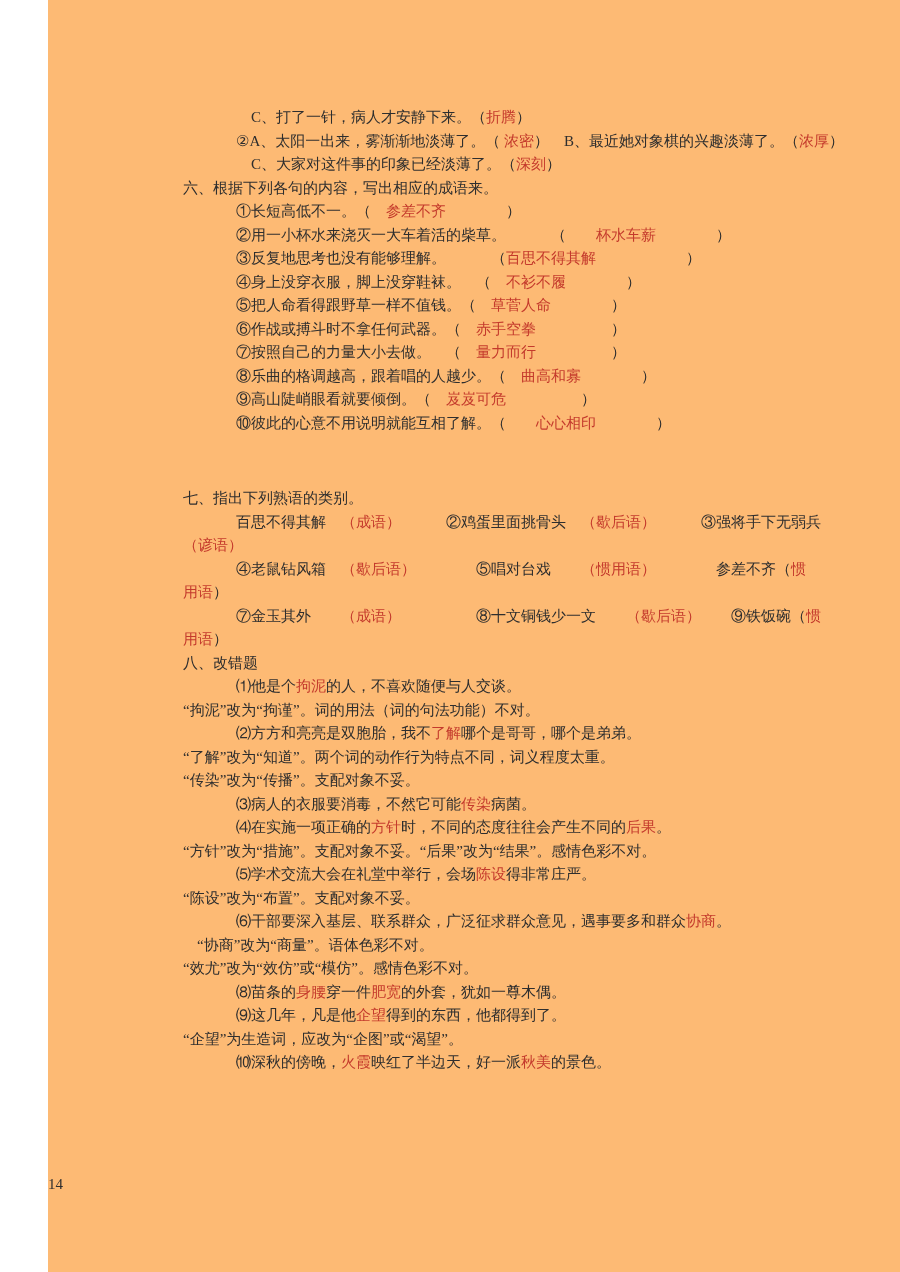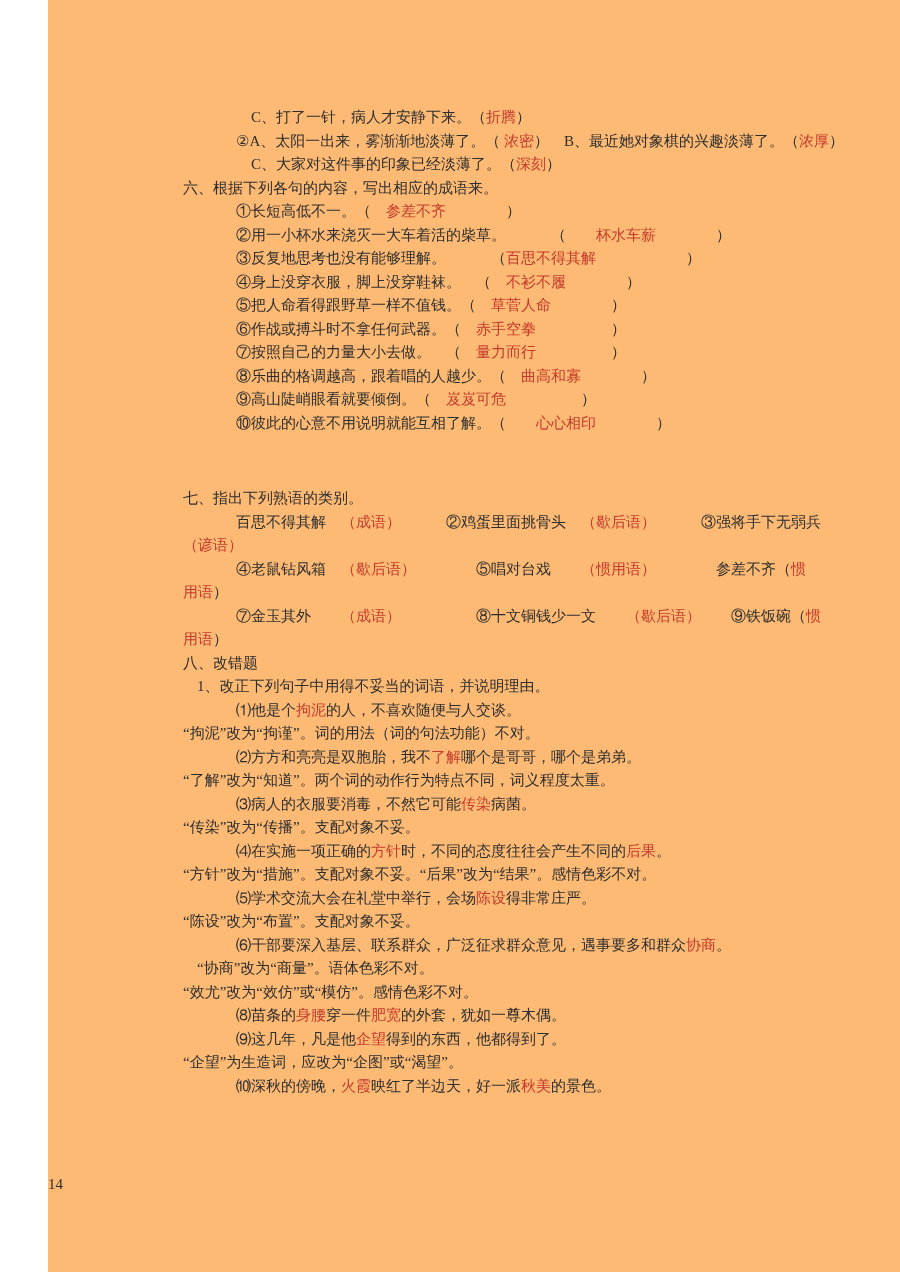--- a/index.html
+++ b/index.html
@@ -62,27 +62,26 @@
       <div class="line ind2"><span class="k">⑨高山陡峭眼看就要倾倒。（　</span><span class="r">岌岌可危</span><span class="k">　　　　　）</span></div>
       <div class="line ind2"><span class="k">⑩彼此的心意不用说明就能互相了解。（　　</span><span class="r">心心相印</span><span class="k">　　　　）</span></div>
       <div class="line ind0 gap"><span class="k">七、指出下列熟语的类别。</span></div>
       <div class="line ind2"><span class="k">百思不得其解　</span><span class="r">（成语）</span><span class="k">　　　②鸡蛋里面挑骨头　</span><span class="r">（歇后语）</span><span class="k">　　　③强将手下无弱兵</span></div>
       <div class="line ind0"><span class="r">（谚语）</span></div>
       <div class="line ind2"><span class="k">④老鼠钻风箱　</span><span class="r">（歇后语）</span><span class="k">　　　　⑤唱对台戏　　</span><span class="r">（惯用语）</span><span class="k">　　　　参差不齐（</span><span class="r">惯</span></div>
       <div class="line ind0"><span class="r">用语</span><span class="k">）</span></div>
       <div class="line ind2"><span class="k">⑦金玉其外　　</span><span class="r">（成语）</span><span class="k">　　　　　⑧十文铜钱少一文　　</span><span class="r">（歇后语）</span><span class="k">　　⑨铁饭碗（</span><span class="r">惯</span></div>
       <div class="line ind0"><span class="r">用语</span><span class="k">）</span></div>
       <div class="line ind0"><span class="k">八、改错题</span></div>
-      <div class="line ind1"><span class="k">1、改正下列句子中用得不妥当的词语，并说明理由。</span></div>
       <div class="line ind2"><span class="k">⑴他是个</span><span class="r">拘泥</span><span class="k">的人，不喜欢随便与人交谈。</span></div>
       <div class="line ind0"><span class="k">“拘泥”改为“拘谨”。词的用法（词的句法功能）不对。</span></div>
       <div class="line ind2"><span class="k">⑵方方和亮亮是双胞胎，我不</span><span class="r">了解</span><span class="k">哪个是哥哥，哪个是弟弟。</span></div>
       <div class="line ind0"><span class="k">“了解”改为“知道”。两个词的动作行为特点不同，词义程度太重。</span></div>
+      <div class="line ind0"><span class="k">“传染”改为“传播”。支配对象不妥。</span></div>
       <div class="line ind2"><span class="k">⑶病人的衣服要消毒，不然它可能</span><span class="r">传染</span><span class="k">病菌。</span></div>
-      <div class="line ind0"><span class="k">“传染”改为“传播”。支配对象不妥。</span></div>
       <div class="line ind2"><span class="k">⑷在实施一项正确的</span><span class="r">方针</span><span class="k">时，不同的态度往往会产生不同的</span><span class="r">后果</span><span class="k">。</span></div>
       <div class="line ind0"><span class="k">“方针”改为“措施”。支配对象不妥。“后果”改为“结果”。感情色彩不对。</span></div>
       <div class="line ind2"><span class="k">⑸学术交流大会在礼堂中举行，会场</span><span class="r">陈设</span><span class="k">得非常庄严。</span></div>
       <div class="line ind0"><span class="k">“陈设”改为“布置”。支配对象不妥。</span></div>
       <div class="line ind2"><span class="k">⑹干部要深入基层、联系群众，广泛征求群众意见，遇事要多和群众</span><span class="r">协商</span><span class="k">。</span></div>
       <div class="line ind1"><span class="k">“协商”改为“商量”。语体色彩不对。</span></div>
       <div class="line ind0"><span class="k">“效尤”改为“效仿”或“模仿”。感情色彩不对。</span></div>
       <div class="line ind2"><span class="k">⑻苗条的</span><span class="r">身腰</span><span class="k">穿一件</span><span class="r">肥宽</span><span class="k">的外套，犹如一尊木偶。</span></div>
       <div class="line ind2"><span class="k">⑼这几年，凡是他</span><span class="r">企望</span><span class="k">得到的东西，他都得到了。</span></div>
       <div class="line ind0"><span class="k">“企望”为生造词，应改为“企图”或“渴望”。</span></div>

